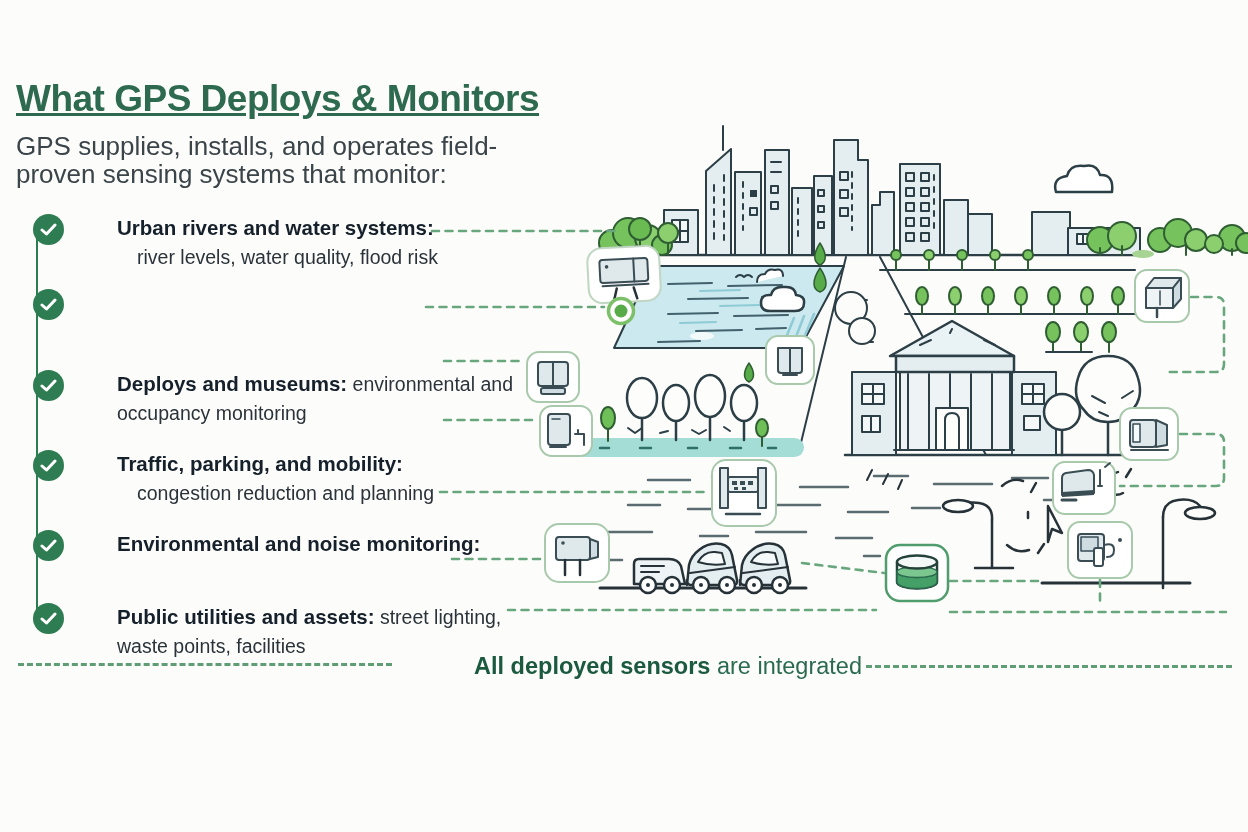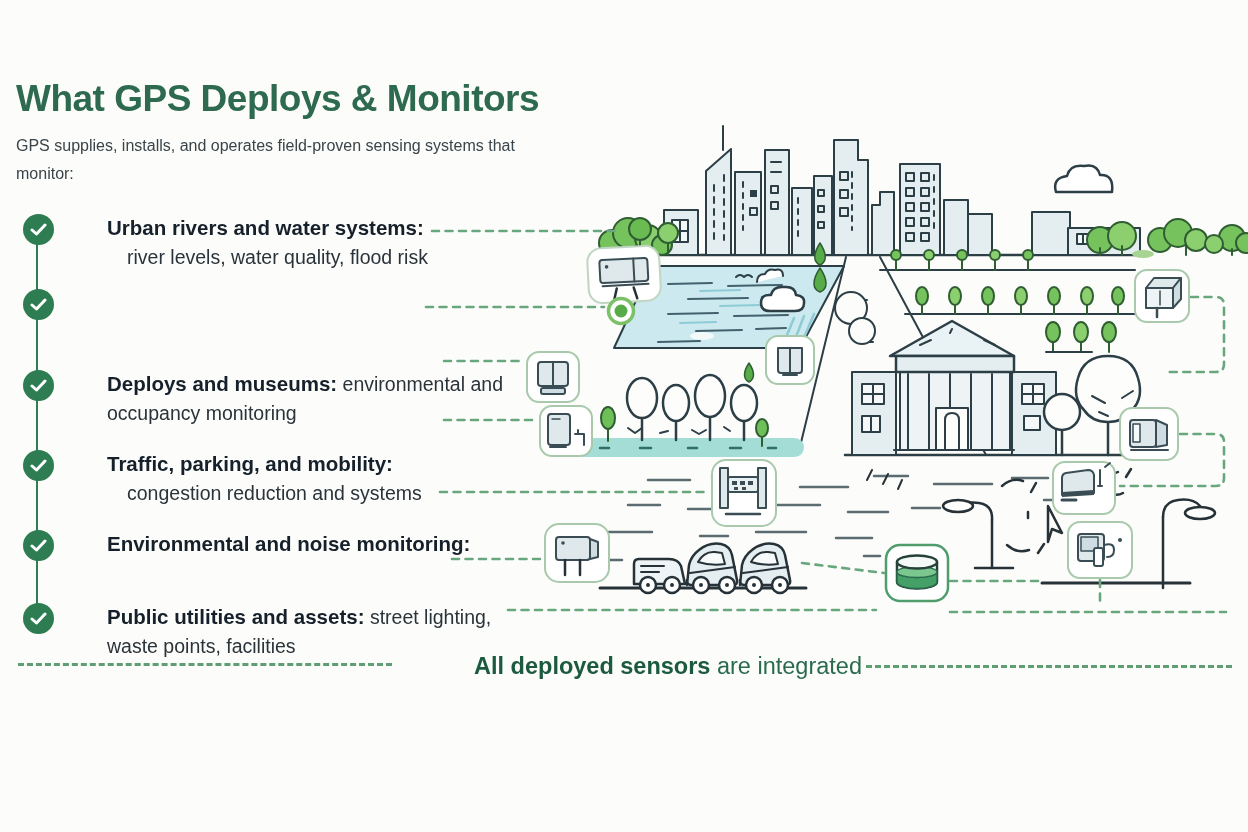--- a/index.html
+++ b/index.html
@@ -1,23 +1,23 @@
 <!DOCTYPE html>
 <html><head>
 <meta charset="utf-8">
 <style>
   html,body{margin:0;padding:0;}
   body{font-family:"Liberation Sans","DejaVu Sans",sans-serif;background:#ffffff;}
   #canvas{position:relative;width:1248px;height:832px;background:#fcfcfa;overflow:hidden;}
 
-  .title{position:absolute;left:16px;top:78px;font-size:37px;font-weight:bold;color:#2d6a4f;letter-spacing:-0.5px;}
-  .subtitle{position:absolute;left:16px;top:132px;width:560px;font-size:16px;line-height:28px;color:#3a4449;}
+  .title{position:absolute;left:16px;top:78px;font-size:37px;font-weight:bold;color:#2d6a4f;letter-spacing:-0.5px;text-decoration:underline;}
+  .subtitle{position:absolute;left:16px;top:132px;width:560px;font-size:26px;line-height:28px;color:#3a4449;}
 
   .check-line{position:absolute;left:36px;top:232px;width:2px;height:384px;background:#2e7d52;}
-  .bullet{position:absolute;left:1px;width:500px;padding-left:36px;}
+  .bullet{position:absolute;left:11px;width:500px;padding-left:36px;}
   .bullet .badge{position:absolute;left:22px;top:1px;width:31px;height:31px;border-radius:50%;
     background:#2e7d52;display:flex;align-items:center;justify-content:center;}
   .bullet .badge svg{display:block;}
   .bullet .txt{margin-left:70px;font-size:19.5px;line-height:29px;color:#2b333a;width:430px;}
   .bullet .txt b{font-size:20.5px;color:#15202b;}
   .bullet.stack .desc{display:block;margin-left:20px;}
 
   .b0{top:213px}.b1{top:288px}.b2{top:369px}.b3{top:449px}.b4{top:529px}.b5{top:602px}
 
   .footer-text{position:absolute;left:388px;top:653px;width:474px;text-align:right;font-size:23.5px;color:#2a6b50;}
@@ -58,21 +58,21 @@
         </svg>
       </span>
     <div class="txt"><b>Deploys and museums:</b> <span class="desc">environmental and occupancy monitoring</span></div>
   </div>
   <div class="bullet stack b3">
     <span class="badge">
         <svg width="17" height="13" viewBox="0 0 17 13">
           <polyline points="2,7 6.5,11 15,2" fill="none" stroke="#ffffff" stroke-width="3" stroke-linecap="round" stroke-linejoin="round"></polyline>
         </svg>
       </span>
-    <div class="txt"><b>Traffic, parking, and mobility:</b> <span class="desc">congestion reduction and systems</span></div>
+    <div class="txt"><b>Traffic, parking, and mobility:</b> <span class="desc">congestion reduction and planning</span></div>
   </div>
   <div class="bullet stack b4">
     <span class="badge">
         <svg width="17" height="13" viewBox="0 0 17 13">
           <polyline points="2,7 6.5,11 15,2" fill="none" stroke="#ffffff" stroke-width="3" stroke-linecap="round" stroke-linejoin="round"></polyline>
         </svg>
       </span>
     <div class="txt"><b>Environmental and noise monitoring:</b> </div>
   </div>
   <div class="bullet b5">

